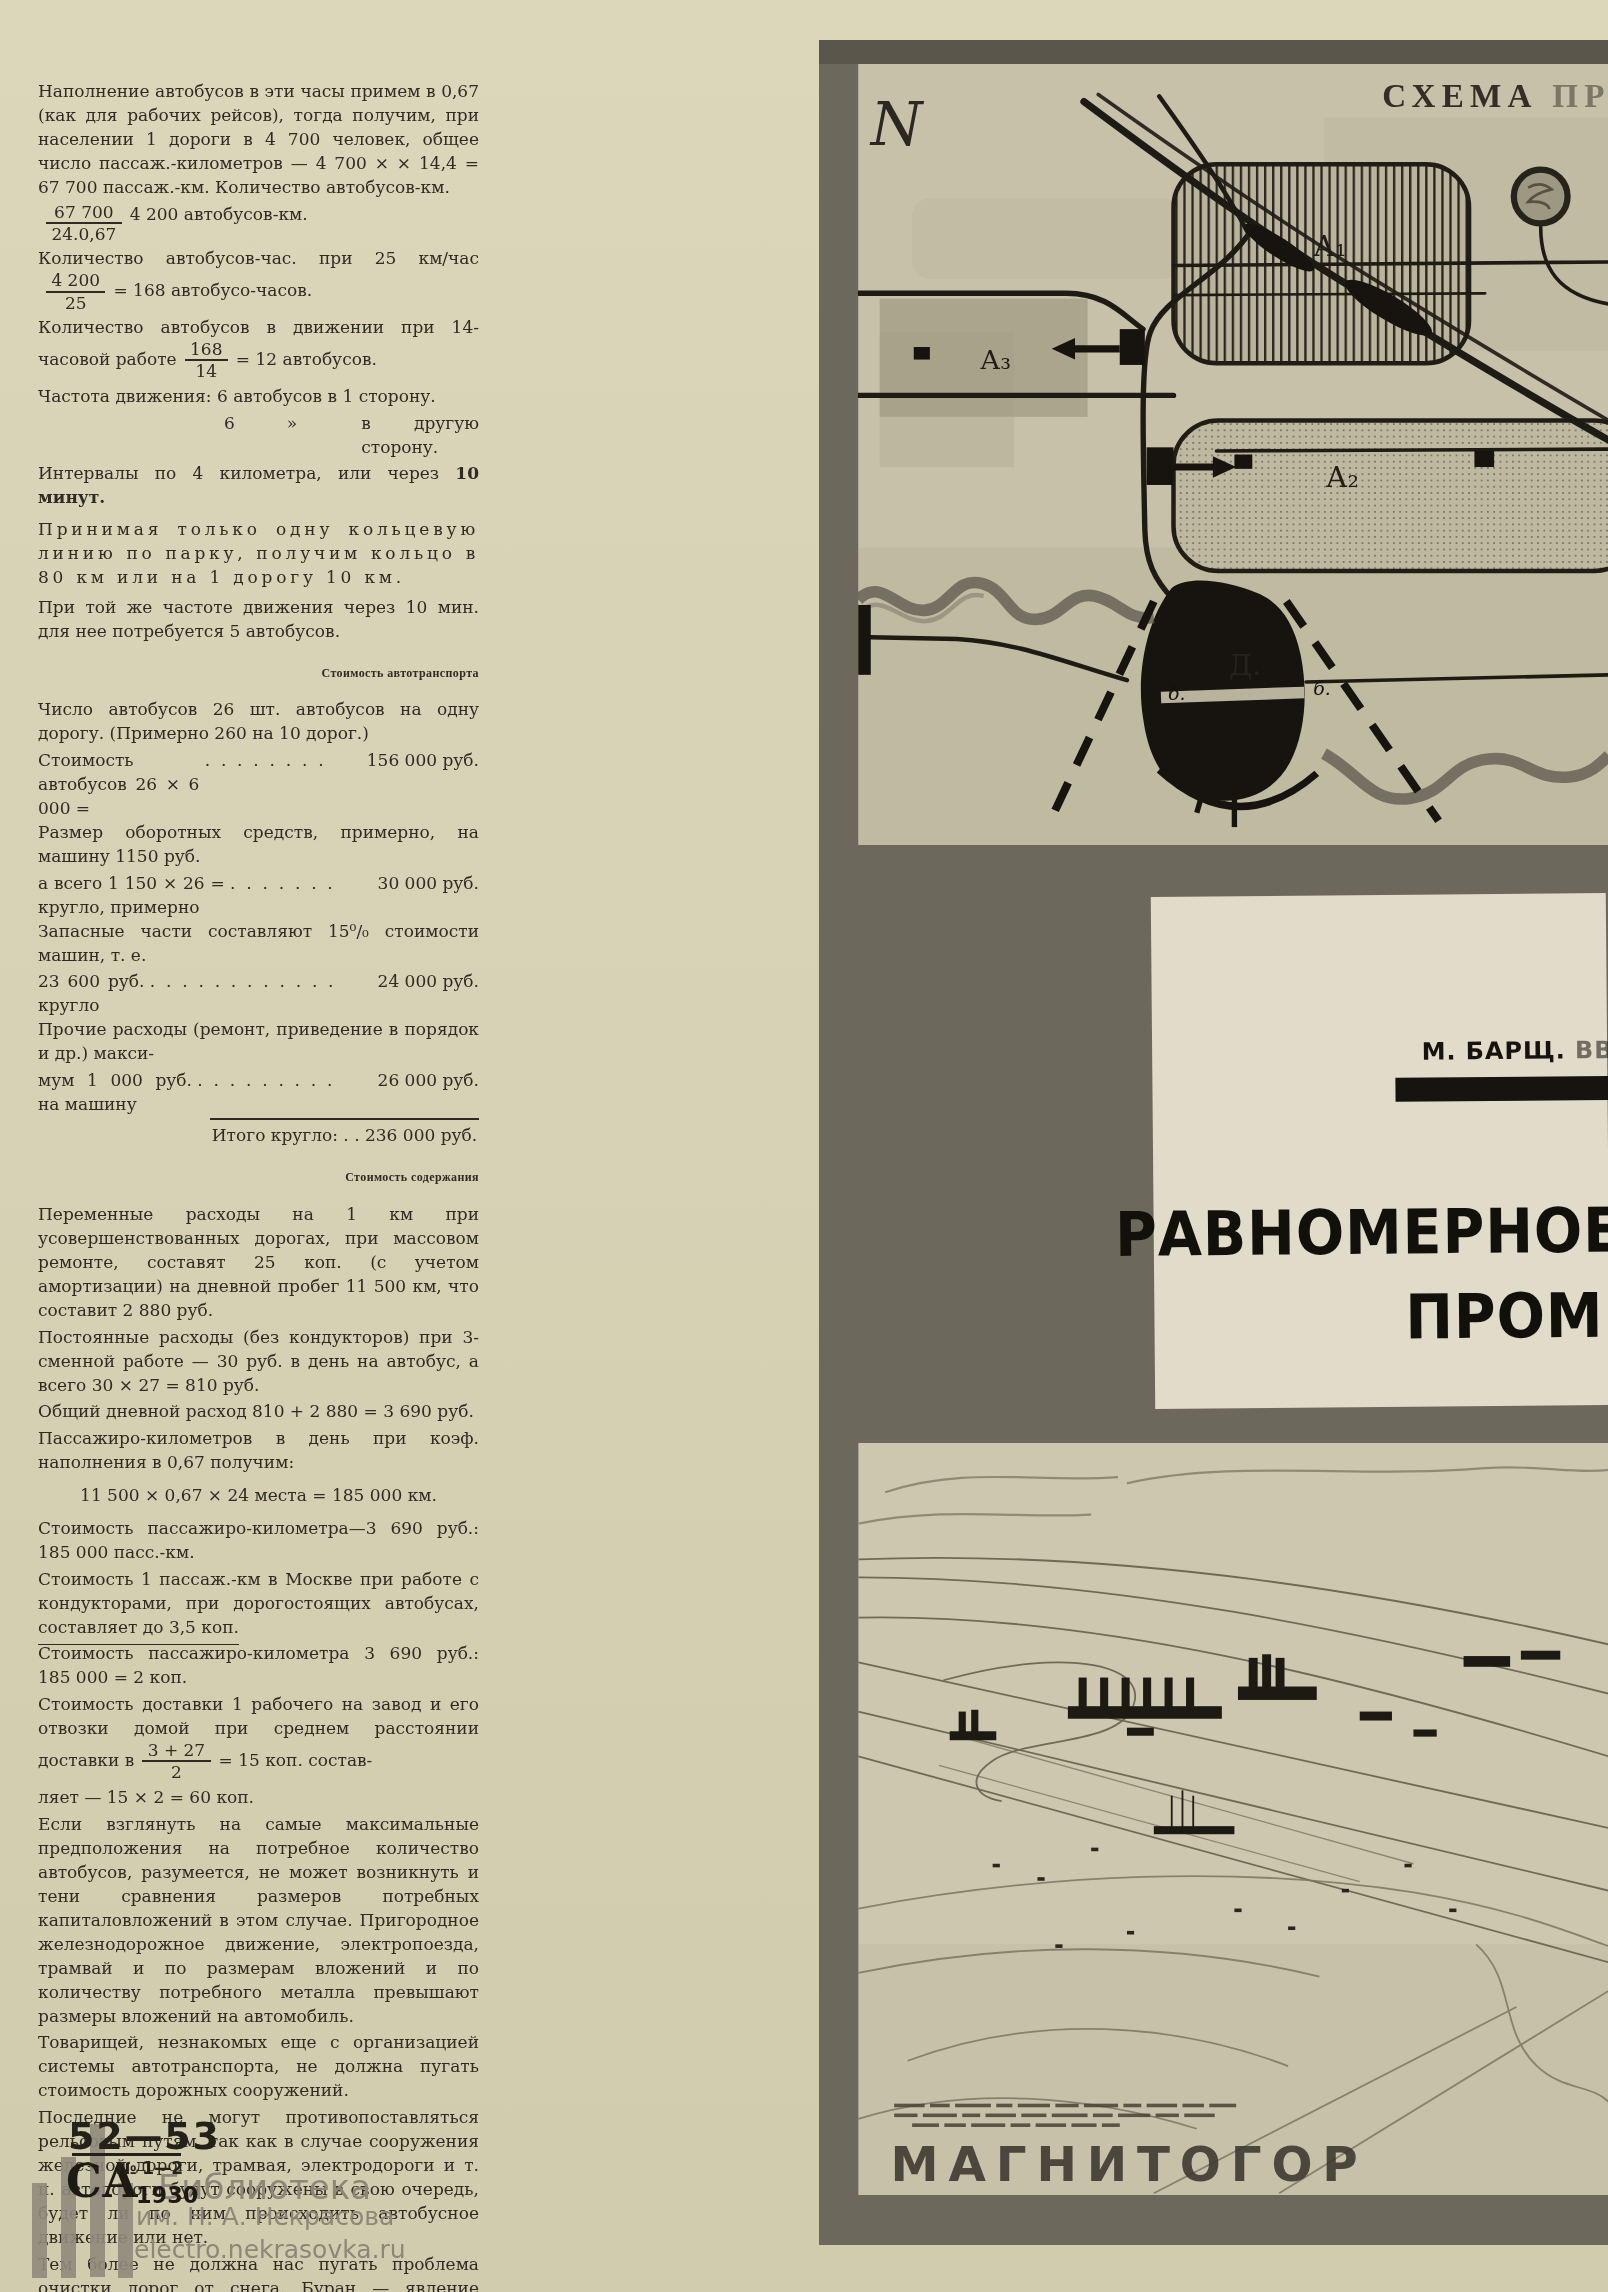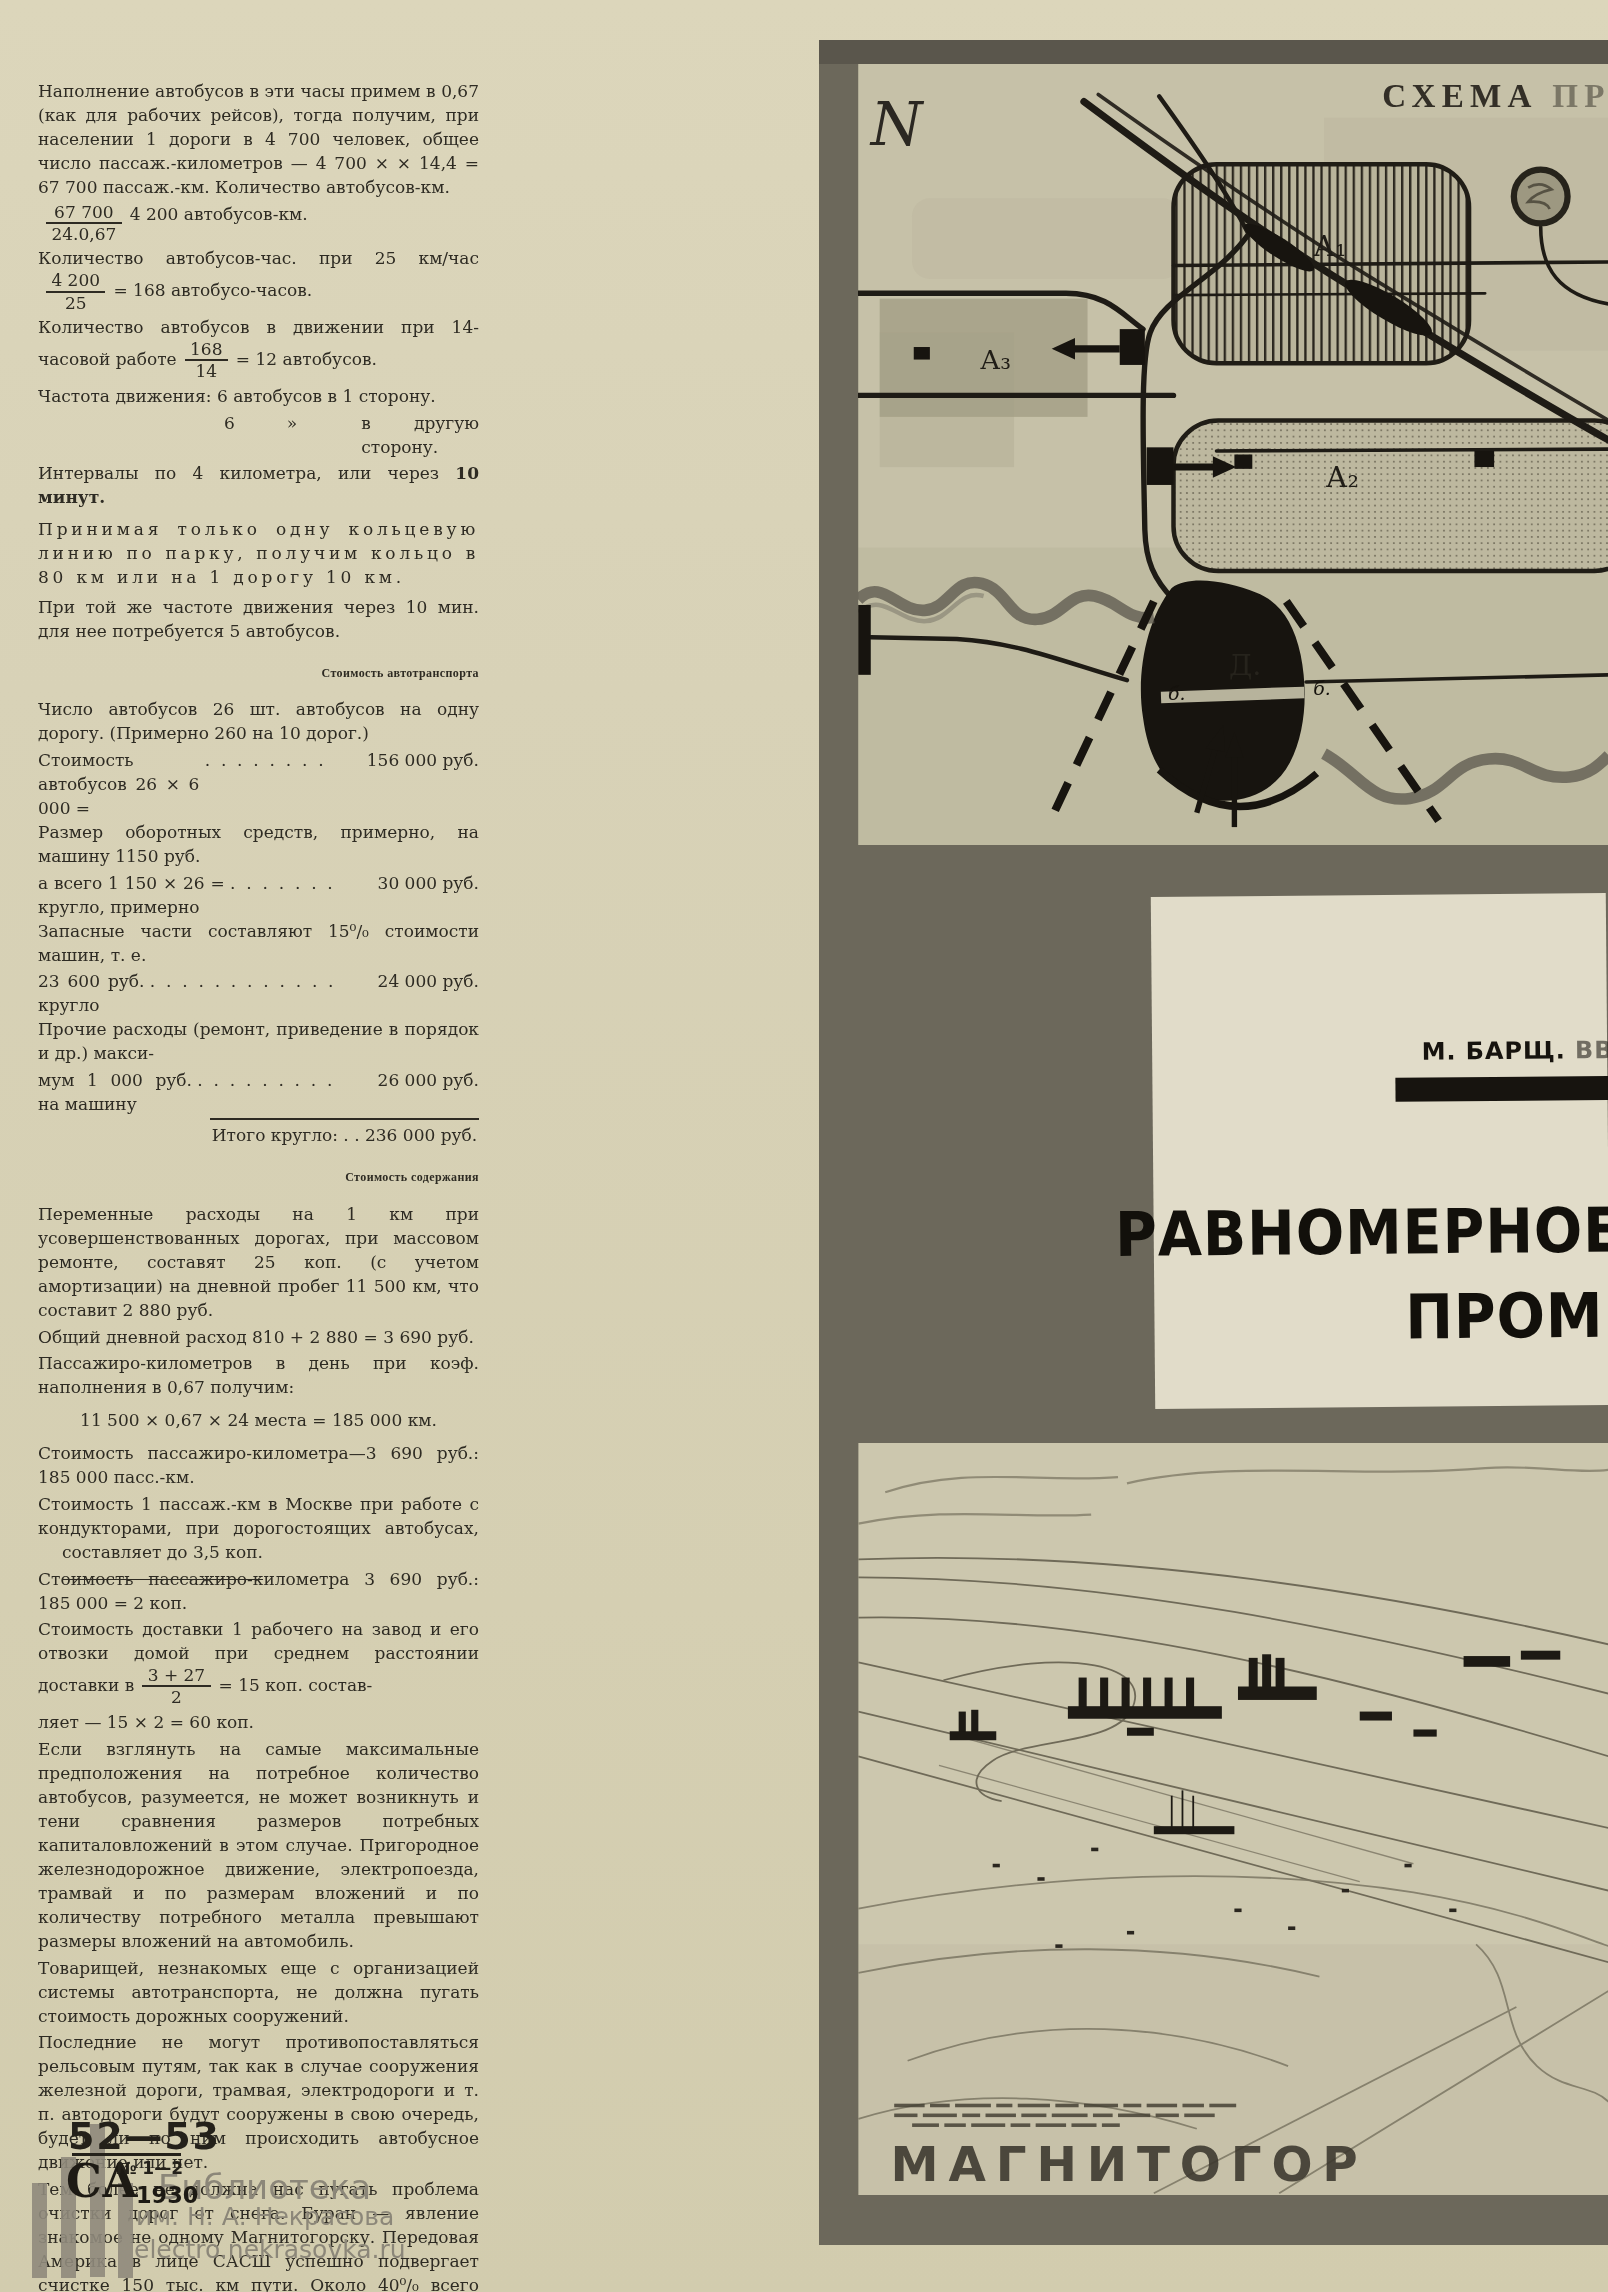--- a/index.html
+++ b/index.html
@@ -22,21 +22,21 @@
   .fracline{display:flex;align-items:flex-start;margin:2.7px 0;}
   .freq2{display:flex;margin-bottom:2.7px;}
   .freq2 .c1{margin-left:186px;}
   .freq2 .c2{margin-left:52px;}
   .freq2 .c3{margin-left:64px;}
   .cost-row{display:flex;align-items:baseline;}
   .cost-leader{flex:1 1 auto;overflow:hidden;white-space:nowrap;padding:0 5.4px;letter-spacing:2.7px;}
   .cost-amount{white-space:nowrap;margin-left:43px;}
   .total{width:269px;margin-left:auto;border-top:2.2px solid #2e2b23;padding-top:3.6px;text-align:center;margin-top:1.8px;margin-bottom:3.6px;}
   .formula-center{text-align:center;margin:9px 0;}
-  .ul{border-bottom:1.8px solid #2e2b23;padding-bottom:17px;margin-left:24px;}
+  .ul{border-bottom:1.8px solid #2e2b23;padding-bottom:7px;}
   
   .pagenum{position:absolute;left:68px;top:2114px;font-family:"DejaVu Sans",sans-serif;font-weight:bold;font-size:38px;letter-spacing:1.8px;color:#24211a;}
   .pagenum-rule{position:absolute;left:72px;top:2153px;width:109px;height:2.7px;background:#24211a;}
   .wm-bar{position:absolute;width:15px;background:#8f8a7c;opacity:.9;}
   .ca-logo{position:absolute;left:66px;top:2154px;font-family:"DejaVu Serif",serif;font-weight:bold;font-size:45px;color:#1d1a14;transform:scaleY(1.04);}
   .issue{position:absolute;left:116px;top:2158px;font-family:"DejaVu Sans",sans-serif;font-weight:bold;font-size:17px;color:#24211a;}
   .year{position:absolute;left:136px;top:2182px;font-family:"DejaVu Sans",sans-serif;font-weight:bold;font-size:22.4px;color:#1d1a14;}
   .wm-text{position:absolute;font-family:"DejaVu Sans",sans-serif;color:#8c8779;}
   .wm-l1{left:158px;top:2167px;font-size:34px;}
   .wm-l2{left:136px;top:2202px;font-size:25px;}
@@ -112,20 +112,21 @@
   <div class="cost-row">
     <span>мум 1 000 руб.  на машину</span>
     <span class="cost-leader">. . . . . . . . . . . . .</span>
     <span class="cost-amount">26 000 руб.</span>
   </div>
   <div class="total">Итого кругло: . . 236 000 руб.</div>
 
   <div class="h-center">Стоимость содержания</div>
 
   <p class="para">Переменные расходы на 1 км при усовершенствованных дорогах, при массовом ремонте, составят 25 коп. (с учетом амортизации) на дневной пробег 11 500 км, что составит 2 880 руб.</p>
+  <p class="para">Постоянные расходы (без кондукторов) при 3-сменной работе — 30 руб. в день на автобус, а всего 30 × 27 = 810 руб.</p>
   <p class="para">Общий дневной расход 810 + 2 880 = 3 690 руб.</p>
   <p class="para">Пассажиро-километров в день при коэф. наполнения в 0,67 получим:</p>
   <div class="formula-center">11 500 × 0,67 × 24 места = 185 000 км.</div>
   <p class="para">Стоимость пассажиро-километра—3 690 руб.: 185 000 пасс.-км.</p>
   <p class="para"><span>Стоимость 1 пассаж.-км в Москве при работе с кондукторами, при дорогостоящих автобусах, </span><span class="ul">составляет до 3,5 коп.</span></p>
   <p class="para">Стоимость пассажиро-километра 3 690 руб.: 185 000 = 2 коп.</p>
   <p class="para"><span>Стоимость доставки 1 рабочего на завод и его отвозки домой при среднем расстоянии доставки в</span><span class="frac">
         <span class="num">3 + 27</span>
         <span class="den">2</span>
       </span><span>= 15 коп. состав-</span></p>

